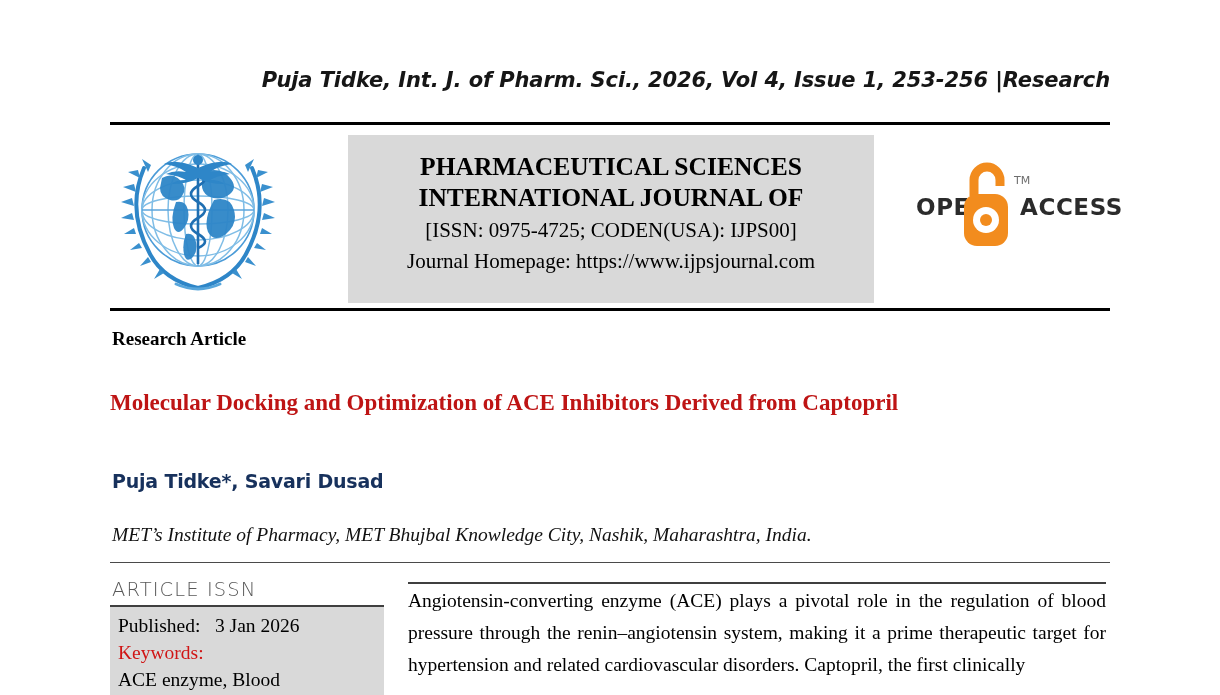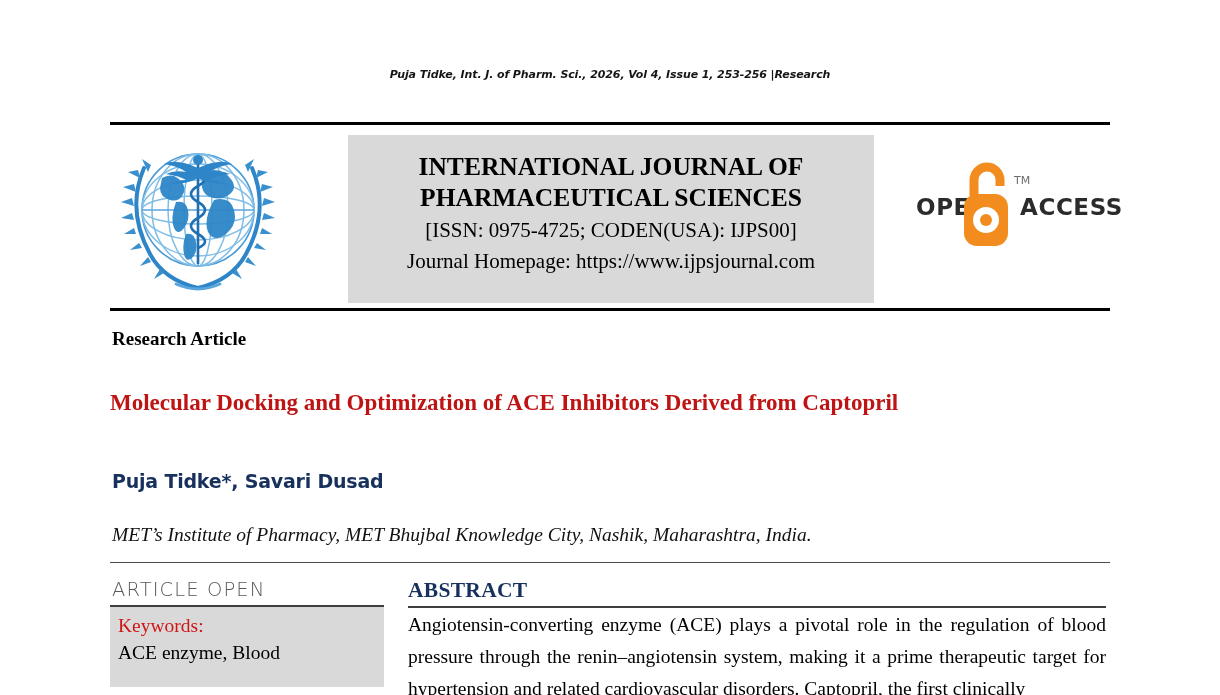--- a/index.html
+++ b/index.html
@@ -15,25 +15,25 @@
     font-family: "Liberation Serif", serif;
     color: #000000;
   }
 
   
   .running-head {
     position: absolute;
     left: 110px;
     top: 68px;
     width: 1000px;
-    text-align: center;
+    text-align: right;
     font-family: "DejaVu Sans", sans-serif;
     font-style: italic;
     font-weight: 600;
-    font-size: 11px;
+    font-size: 21px;
     letter-spacing: -0.1px;
     color: #161616;
     white-space: nowrap;
   }
 
   
   .rule-thick-top {
     position: absolute;
     left: 110px;
     top: 122px;
@@ -318,22 +318,22 @@
         <path d="M30 34 l-6 -13 l9 6 z"></path>
           <path d="M130 34 l6 -13 l-9 6 z"></path>
       </g>
       <g stroke="#58A6DB" stroke-width="3" fill="none" stroke-linecap="round">
         <path d="M58 146 q22 10 44 0"></path>
       </g>
     </svg>
   </div>
 
   <div class="journal-box">
+    <div class="jtitle">PHARMACEUTICAL SCIENCES</div>
     <div class="jtitle">INTERNATIONAL JOURNAL OF</div>
-    <div class="jtitle">PHARMACEUTICAL SCIENCES</div>
     <div class="jissn">[ISSN: 0975-4725; CODEN(USA): IJPS00]</div>
     <div class="jhome">Journal Homepage: https://www.ijpsjournal.com</div>
   </div>
 
   <div class="open-access">
     <span class="oa-word oa-open">OPEN</span>
     <span class="oa-lock">
       <svg viewBox="0 0 52 92" width="52" height="92" aria-hidden="true">
         <path d="M14 40 L14 24 A13 13 0 0 1 40 24 L40 30" fill="none" stroke="#F28C1E" stroke-width="9" stroke-linecap="butt"></path>
         <rect x="4" y="38" width="44" height="52" rx="13" fill="#F28C1E"></rect>
@@ -352,25 +352,25 @@
 
 <h1 class="article-title">Molecular Docking and Optimization of ACE Inhibitors Derived from Captopril</h1>
 
 <div class="authors">Puja Tidke*, Savari Dusad</div>
 
 <div class="affiliation">MET’s Institute of Pharmacy, MET Bhujbal Knowledge City, Nashik, Maharashtra, India.</div>
 
 <div class="rule-thin-affil"></div>
 
 <div class="col-info">
-  <div class="info-heading">ARTICLE OPEN</div>
+  <div class="info-heading">ARTICLE ISSN</div>
   <div class="info-rule"></div>
   <div class="info-box">
+    <div class="info-line">Published:   3 Jan 2026</div>
     <div class="info-line kw-label">Keywords:</div>
     <div class="info-line">ACE enzyme, Blood</div>
   </div>
 </div>
 
 <div class="col-abstract">
-  <div class="abstract-heading">ABSTRACT</div>
   <div class="abstract-rule"></div>
   <div class="abstract-body">Angiotensin-converting enzyme (ACE) plays a pivotal role in the regulation of blood pressure through the renin–angiotensin system, making it a prime therapeutic target for hypertension and related cardiovascular disorders. Captopril, the first clinically</div>
 </div>
 
 </body></html>

